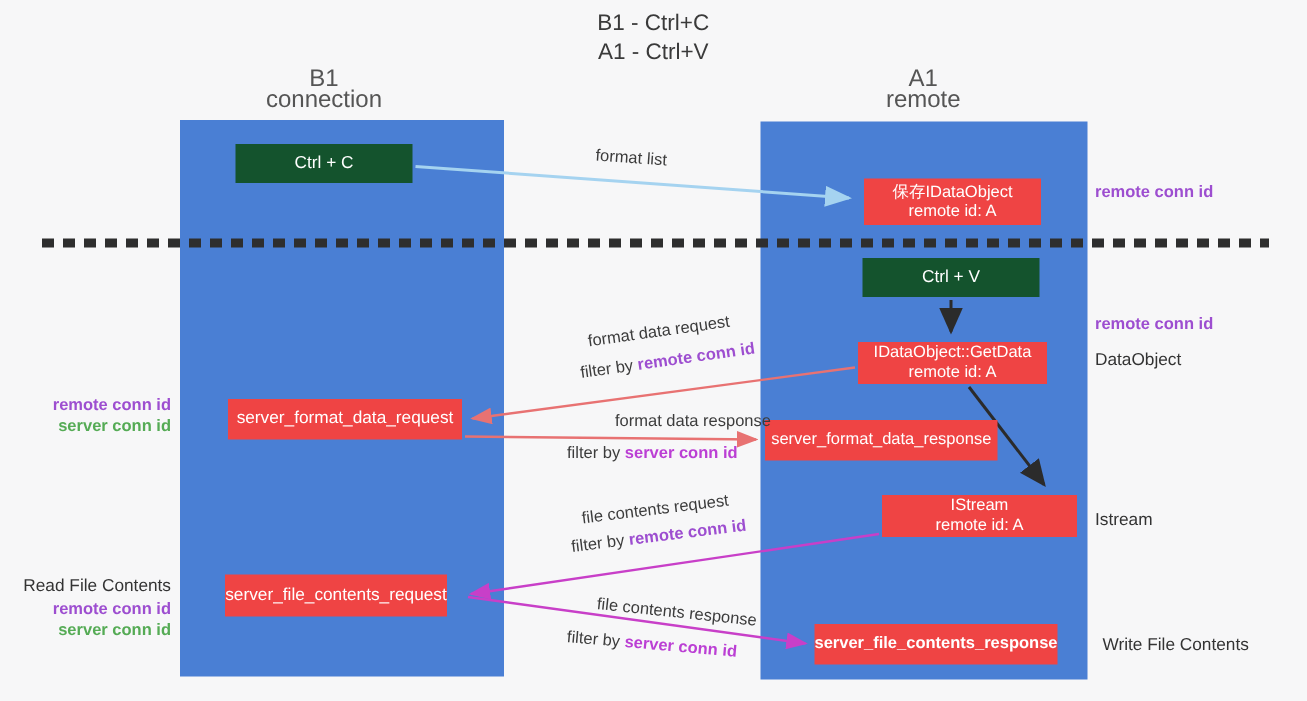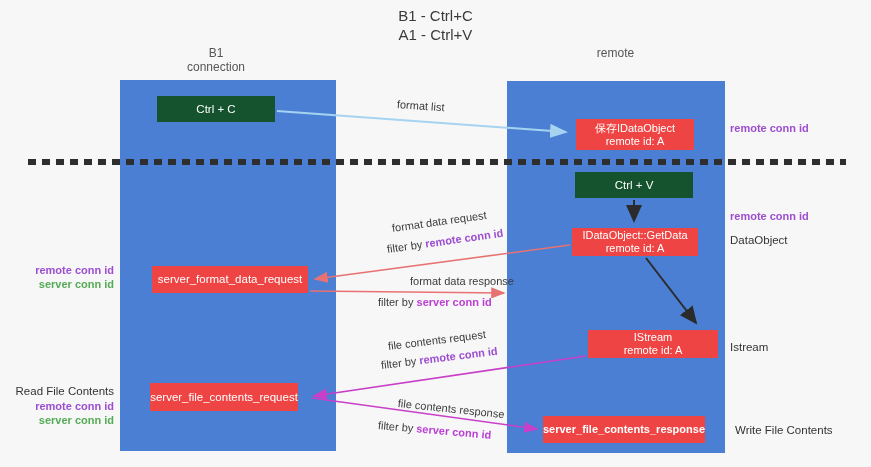--- a/index.html
+++ b/index.html
@@ -9,21 +9,21 @@
   }
   .canvas{
     position:relative;width:871px;height:467px;overflow:hidden;
     background:#f7f7f8;
   }
   .title{
     position:absolute;top:6px;left:0;width:100%;
     text-align:center;font-size:15px;line-height:19px;color:#3a3a3a;
   }
   .col-header{
-    position:absolute;text-align:center;font-size:12px;line-height:14px;color:#555;
+    position:absolute;text-align:center;font-size:16px;line-height:14px;color:#555;
   }
   .column{
     position:absolute;background:#4a7fd4;
   }
   .node{
     position:absolute;display:flex;flex-direction:column;align-items:center;
     justify-content:center;color:#fff;text-align:center;
     font-size:11.5px;line-height:13px;
   }
   .node.green{background:#14532d;}
@@ -54,20 +54,21 @@
   <div class="title">
     <div>B1 - Ctrl+C</div>
     <div>A1 - Ctrl+V</div>
   </div>
 
   <div class="col-header" style="left:106px;top:46px;width:220px;">
     <div>B1</div>
     <div>connection</div>
   </div>
   <div class="col-header" style="left:507px;top:46px;width:217px;">
+    <div>A1</div>
     <div>remote</div>
   </div>
 
   <div class="column" style="left:120px;top:80px;width:216px;height:371px;"></div>
   <div class="column" style="left:507px;top:81px;width:218px;height:372px;"></div>
 
   <div class="dashed-divider"></div>
 
   <svg class="arrows" width="871" height="467" viewBox="0 0 871 467">
     <defs>
@@ -108,20 +109,23 @@
 
   <div class="node orange" style="left:572px;top:228px;width:126px;height:28px;font-size:11px;">
     <div>IDataObject::GetData</div>
     <div>remote id: A</div>
   </div>
 
   <div class="node orange" style="left:152px;top:266px;width:156px;height:27px;">
     <div>server_format_data_request</div>
   </div>
 
+  <div class="node orange" style="left:510px;top:280px;width:155px;height:27px;font-size:11px;">
+    <div>server_format_data_response</div>
+  </div>
 
   <div class="node orange" style="left:588px;top:330px;width:130px;height:28px;font-size:11px;">
     <div>IStream</div>
     <div>remote id: A</div>
   </div>
 
   <div class="node orange" style="left:150px;top:383px;width:148px;height:28px;">
     <div>server_file_contents_request</div>
   </div>
 

